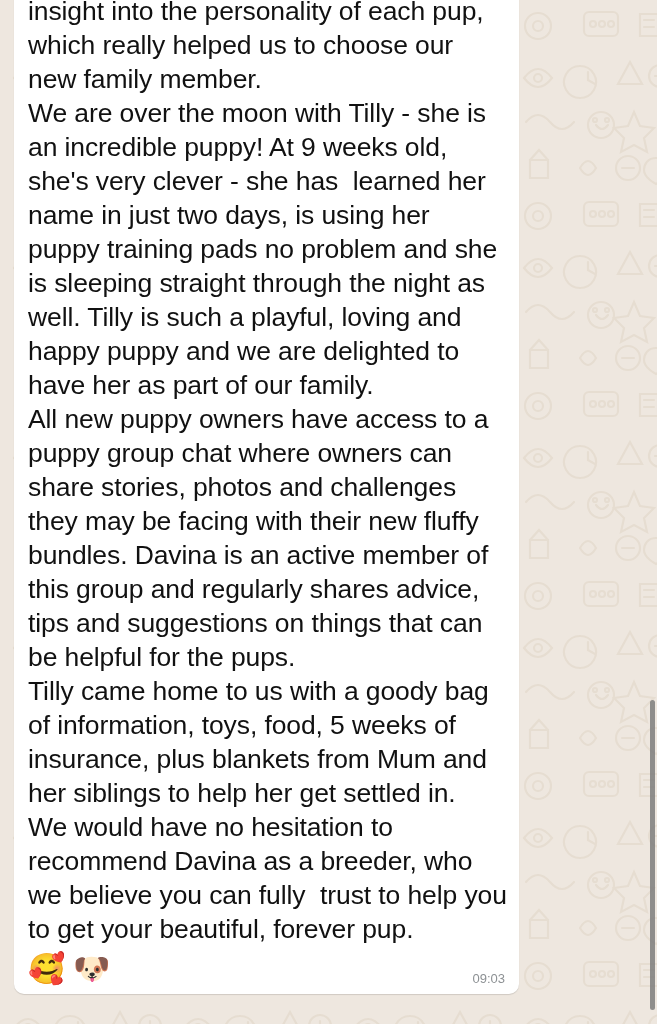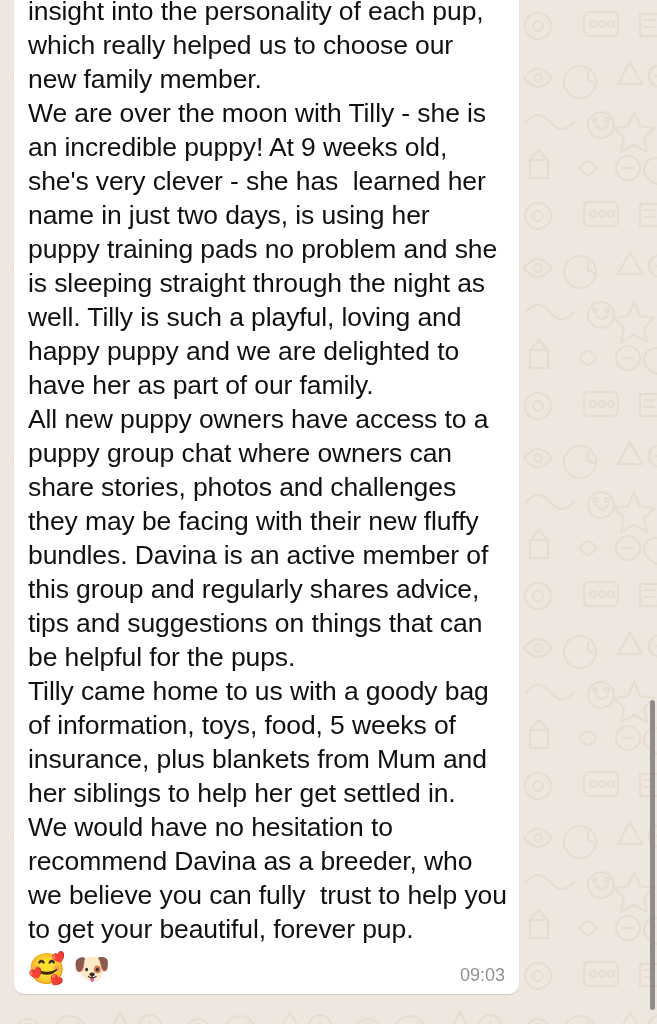--- a/index.html
+++ b/index.html
@@ -61,21 +61,21 @@
 
   .meta-row {
     position: absolute;
     right: 14px;
     bottom: 8px;
     display: flex;
     align-items: center;
     gap: 4px;
   }
   .timestamp {
-    font-size: 18px;
+    font-size: 13px;
     color: #8d9194;
     font-family: "Liberation Sans", sans-serif;
   }
 
   
   .scrollbar-track {
     position: absolute;
     right: 1px;
     top: 0;
     width: 5px;

